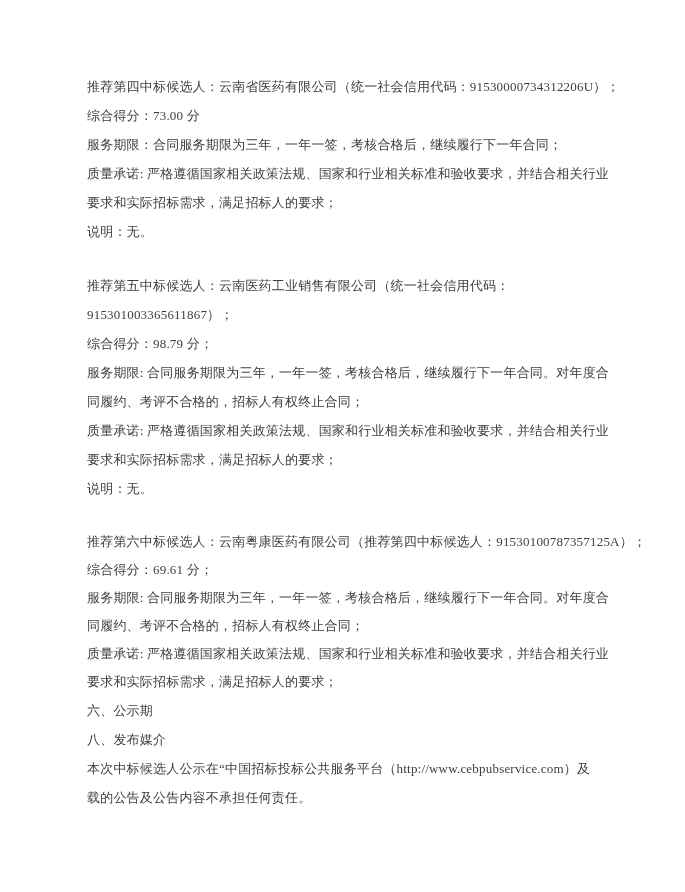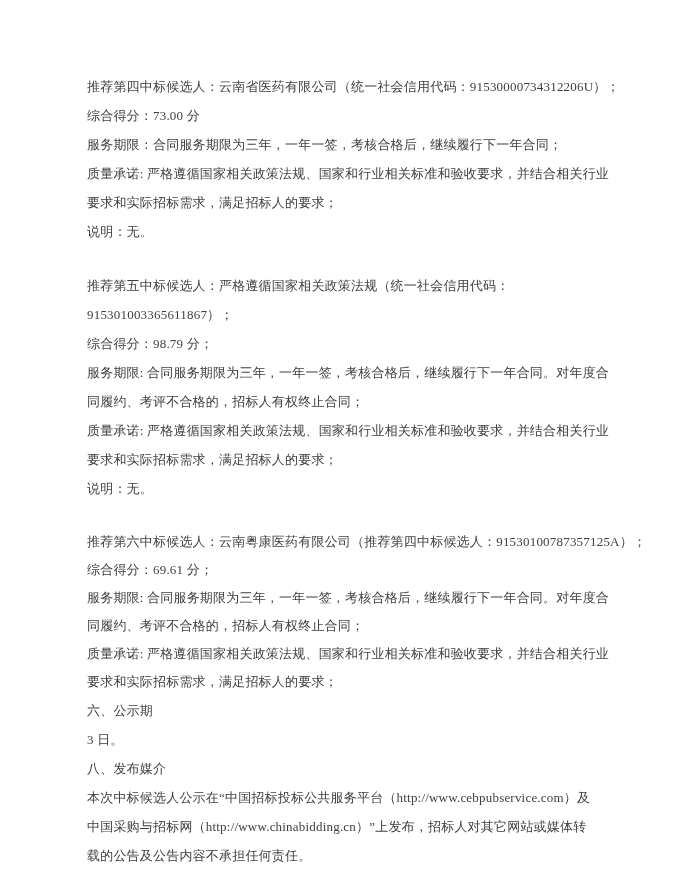--- a/index.html
+++ b/index.html
@@ -43,21 +43,21 @@
       <div class="line">综合得分：73.00 分</div>
       <div class="line">服务期限：合同服务期限为三年，一年一签，考核合格后，继续履行下一年合同；</div>
       <div class="line">质量承诺: 严格遵循国家相关政策法规、国家和行业相关标准和验收要求，并结合相关行业</div>
       <div class="line">要求和实际招标需求，满足招标人的要求；</div>
       <div class="line">说明：无。</div>
     </div>
 
     <div class="gap"></div>
 
     <div>
-      <div class="line">推荐第五中标候选人：严格遵循国家相关政策法规（统一社会信用代码：</div>
+      <div class="line">推荐第五中标候选人：云南医药工业销售有限公司（统一社会信用代码：</div>
       <div class="line">915301003365611867）；</div>
       <div class="line">综合得分：98.79 分；</div>
       <div class="line">服务期限: 合同服务期限为三年，一年一签，考核合格后，继续履行下一年合同。对年度合</div>
       <div class="line">同履约、考评不合格的，招标人有权终止合同；</div>
       <div class="line">质量承诺: 严格遵循国家相关政策法规、国家和行业相关标准和验收要求，并结合相关行业</div>
       <div class="line">要求和实际招标需求，满足招标人的要求；</div>
       <div class="line">说明：无。</div>
     </div>
 
     <div class="gap"></div>
@@ -66,24 +66,22 @@
       <div class="line tight">推荐第六中标候选人：云南粤康医药有限公司（推荐第四中标候选人：91530100787357125A）；</div>
       <div class="line tight">综合得分：69.61 分；</div>
       <div class="line tight">服务期限: 合同服务期限为三年，一年一签，考核合格后，继续履行下一年合同。对年度合</div>
       <div class="line tight">同履约、考评不合格的，招标人有权终止合同；</div>
       <div class="line tight">质量承诺: 严格遵循国家相关政策法规、国家和行业相关标准和验收要求，并结合相关行业</div>
       <div class="line tight">要求和实际招标需求，满足招标人的要求；</div>
     </div>
 
     <div>
       <div class="line">六、公示期</div>
-      <div class="line">3 日。</div>
     </div>
 
     <div>
       <div class="line">八、发布媒介</div>
       <div class="line">本次中标候选人公示在“中国招标投标公共服务平台（http://www.cebpubservice.com）及</div>
-      <div class="line">中国采购与招标网（http://www.chinabidding.cn）”上发布，招标人对其它网站或媒体转</div>
       <div class="line">载的公告及公告内容不承担任何责任。</div>
     </div>
 
   </div>
 </div>
 
 </body></html>

